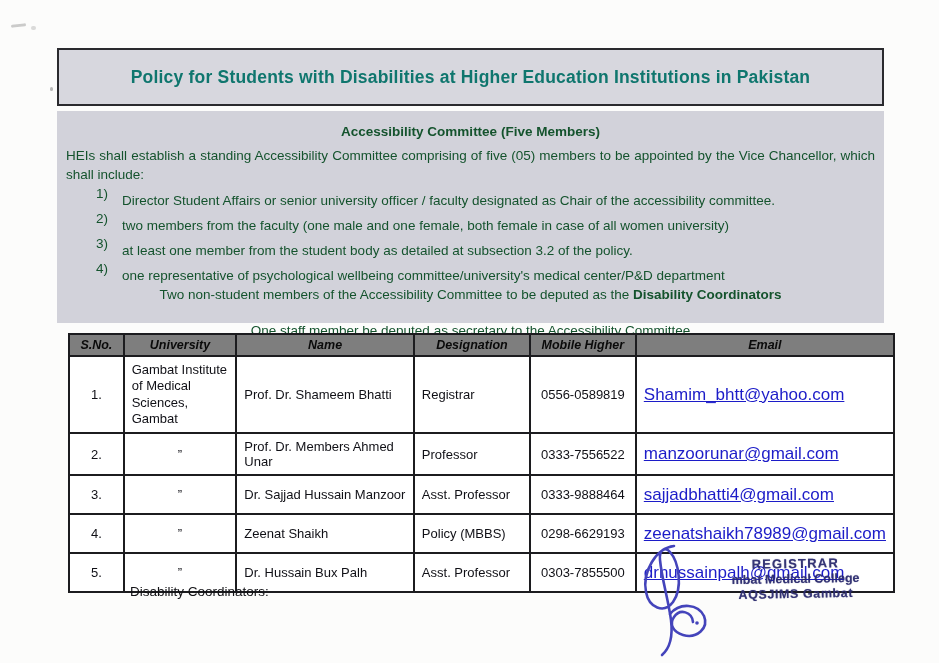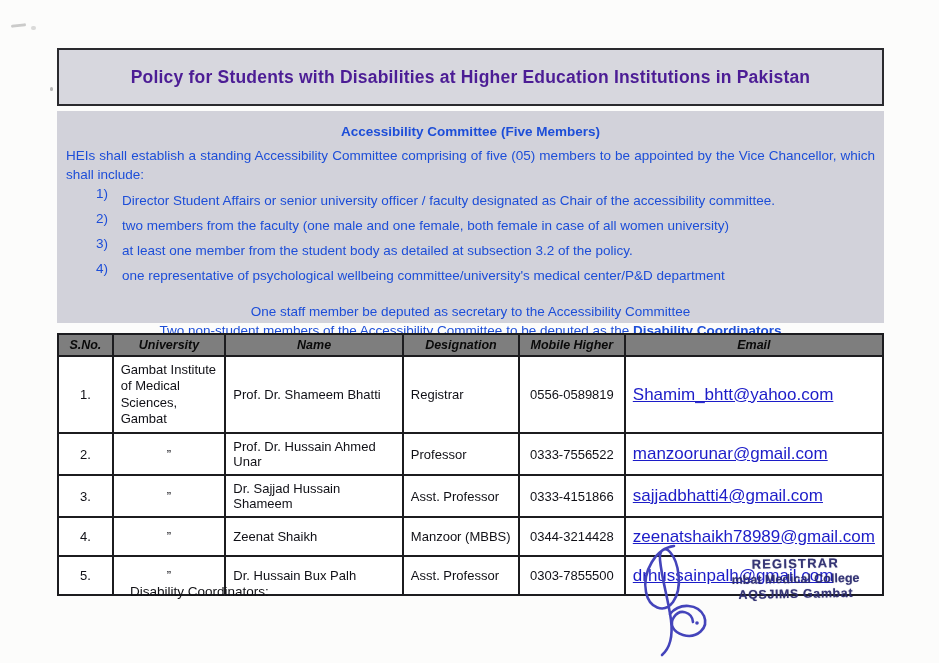--- a/index.html
+++ b/index.html
@@ -21,44 +21,44 @@
 
   
   .title-box {
     position: absolute; left: 57px; top: 48px; width: 827px; height: 58px;
     box-sizing: border-box;
     background: #d7d7de;
     border: 2px solid #2a2a2e;
     display: flex; align-items: center; justify-content: center;
   }
   .title-box h1 {
-    margin: 0; font-size: 17.5px; font-weight: bold; color: #4c1d95; letter-spacing: .2px;
+    margin: 0; font-size: 17.5px; font-weight: bold; color: #0f766e; letter-spacing: .2px;
   }
 
   
   .committee-box {
     position: absolute; left: 57px; top: 111px; width: 827px; height: 212px;
     box-sizing: border-box;
     background: #d2d2da;
     padding: 11px 9px 0 9px;
-    font-size: 13.5px; line-height: 1.42; color: #1d4ed8;
+    font-size: 13.5px; line-height: 1.42; color: #14532d;
   }
   .committee-heading { text-align: center; font-weight: bold; margin: 0 0 5px 0; font-size: 13.5px; }
   .committee-intro { text-align: justify; margin: 0; }
   .committee-list { margin: 1px 0 0 0; padding: 0; list-style: none; }
   .committee-item { display: flex; padding-left: 30px; line-height: 1.32; }
   .item-num { width: 26px; flex: 0 0 26px; }
   .item-text { flex: 1; margin-top: 7px; }
   .committee-note { text-align: center; margin: 0; }
   .note-secretary { margin-top: 17px; }
   .bold { font-weight: bold; }
 
   
   table.members {
-    position: absolute; left: 57px; top: 333px; width: 827px;
+    position: absolute; left: 68px; top: 333px; width: 827px;
     border-collapse: collapse;
     font-size: 13px; color: #101016;
     background: #ffffff;
   }
   table.members th, table.members td { border: 2px solid #1c1c1f; }
   table.members th {
     background: #7e7e7e; color: #0a0a0a;
     font-style: italic; font-weight: bold; font-size: 12.5px;
     padding: 2px 4px; height: 16px; text-align: center;
   }
@@ -122,24 +122,24 @@
     </li>
     <li class="committee-item">
       <span class="item-num">3)</span>
       <span class="item-text">at least one member from the student body as detailed at subsection 3.2 of the policy.</span>
     </li>
     <li class="committee-item">
       <span class="item-num">4)</span>
       <span class="item-text">one representative of psychological wellbeing committee/university's medical center/P&amp;D department</span>
     </li>
   </ul>
-  <div class="committee-note note-secretary">One staff member be deputed as secretary to the Accessibility Committee</div>
   <div class="committee-note">
     <span>Two non-student members of the Accessibility Committee to be deputed as the </span><span class="bold">Disability Coordinators</span>
   </div>
+  <div class="committee-note note-secretary">One staff member be deputed as secretary to the Accessibility Committee</div>
 </div>
 
 <table class="members">
   <colgroup>
     <col style="width:58px">
       <col style="width:123px">
       <col style="width:204px">
     <col style="width:125px">
       <col style="width:116px">
       <col style="width:201px">
@@ -159,39 +159,39 @@
       <td class="c">1.</td>
       <td class="univ-first">Gambat Institute of Medical Sciences, Gambat</td>
       <td>Prof. Dr. Shameem Bhatti</td>
       <td>Registrar</td>
       <td class="c">0556-0589819</td>
       <td class="email-cell"><a class="email-link" href="#">Shamim_bhtt@yahoo.com</a></td>
     </tr>
     <tr class="row-n">
       <td class="c">2.</td>
       <td class="c">”</td>
-      <td>Prof. Dr. Hussain Ahmed Unar</td>
+      <td>Prof. Dr. Members Ahmed Unar</td>
       <td>Professor</td>
       <td class="c">0333-7556522</td>
       <td class="email-cell"><a class="email-link" href="#">manzoorunar@gmail.com</a></td>
     </tr>
     <tr class="row-n">
       <td class="c">3.</td>
       <td class="c">”</td>
-      <td>Dr. Sajjad Hussain Shameem</td>
+      <td>Dr. Sajjad Hussain Manzoor</td>
       <td>Asst. Professor</td>
-      <td class="c">0333-4151866</td>
+      <td class="c">0333-9888464</td>
       <td class="email-cell"><a class="email-link" href="#">sajjadbhatti4@gmail.com</a></td>
     </tr>
     <tr class="row-n">
       <td class="c">4.</td>
       <td class="c">”</td>
       <td>Zeenat Shaikh</td>
-      <td>Manzoor (MBBS)</td>
-      <td class="c">0344-3214428</td>
+      <td>Policy (MBBS)</td>
+      <td class="c">0298-6629193</td>
       <td class="email-cell"><a class="email-link" href="#">zeenatshaikh78989@gmail.com</a></td>
     </tr>
     <tr class="row-n">
       <td class="c">5.</td>
       <td class="c">”</td>
       <td>Dr. Hussain Bux Palh</td>
       <td>Asst. Professor</td>
       <td class="c">0303-7855500</td>
       <td class="email-cell"><a class="email-link" href="#">drhussainpalh@gmail.com</a></td>
     </tr>

